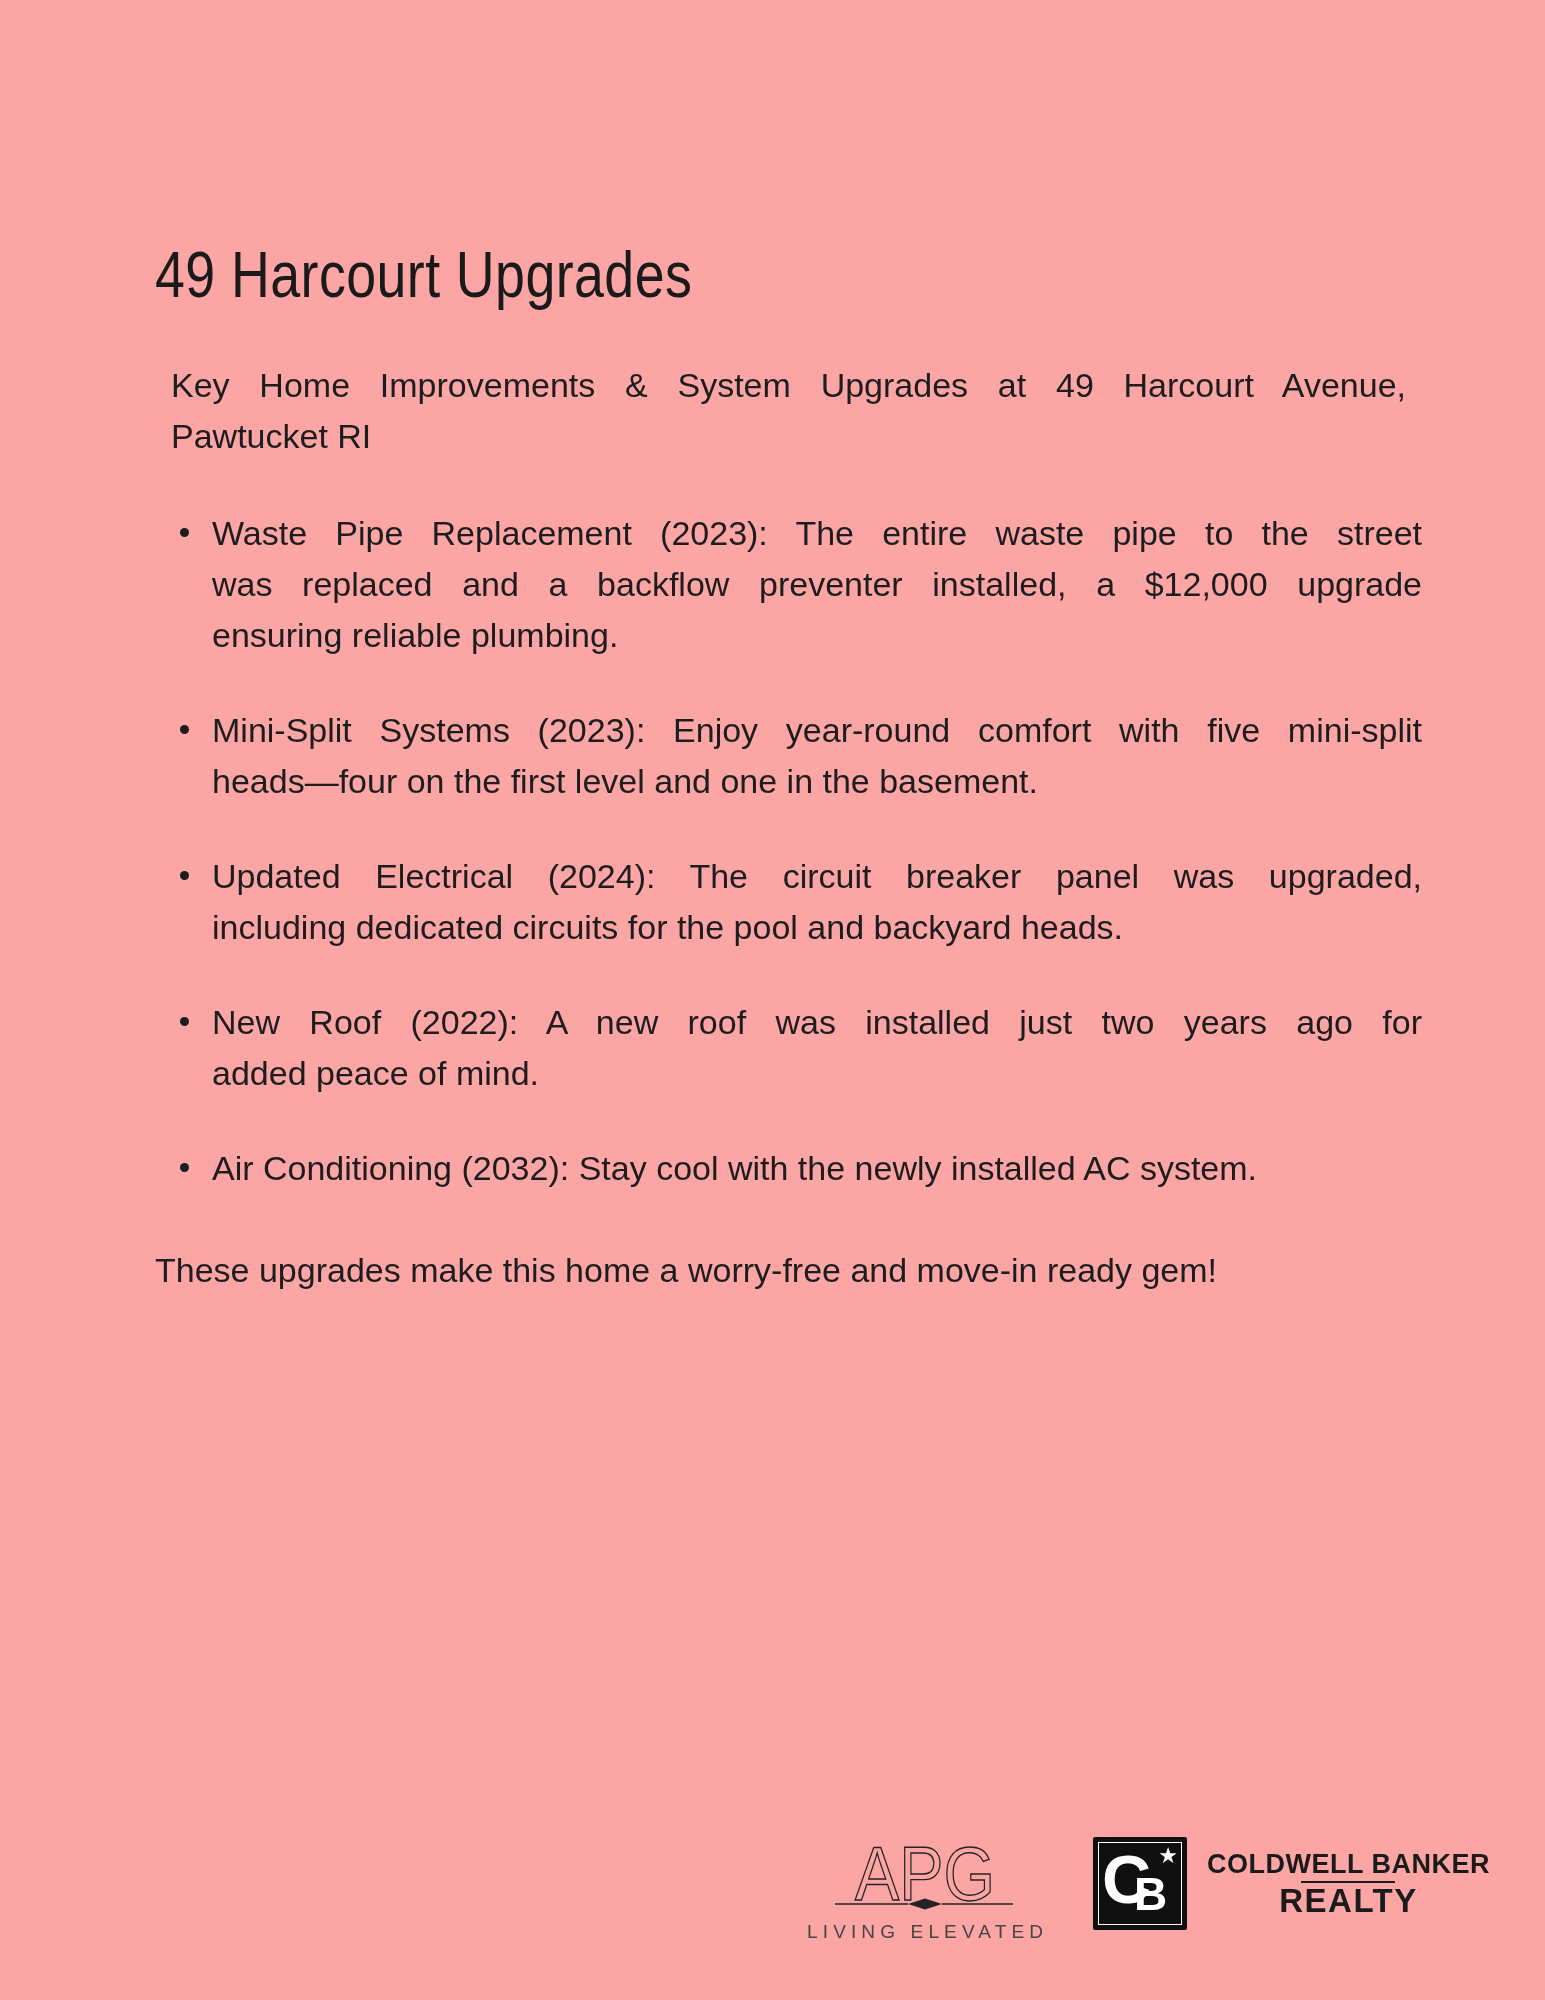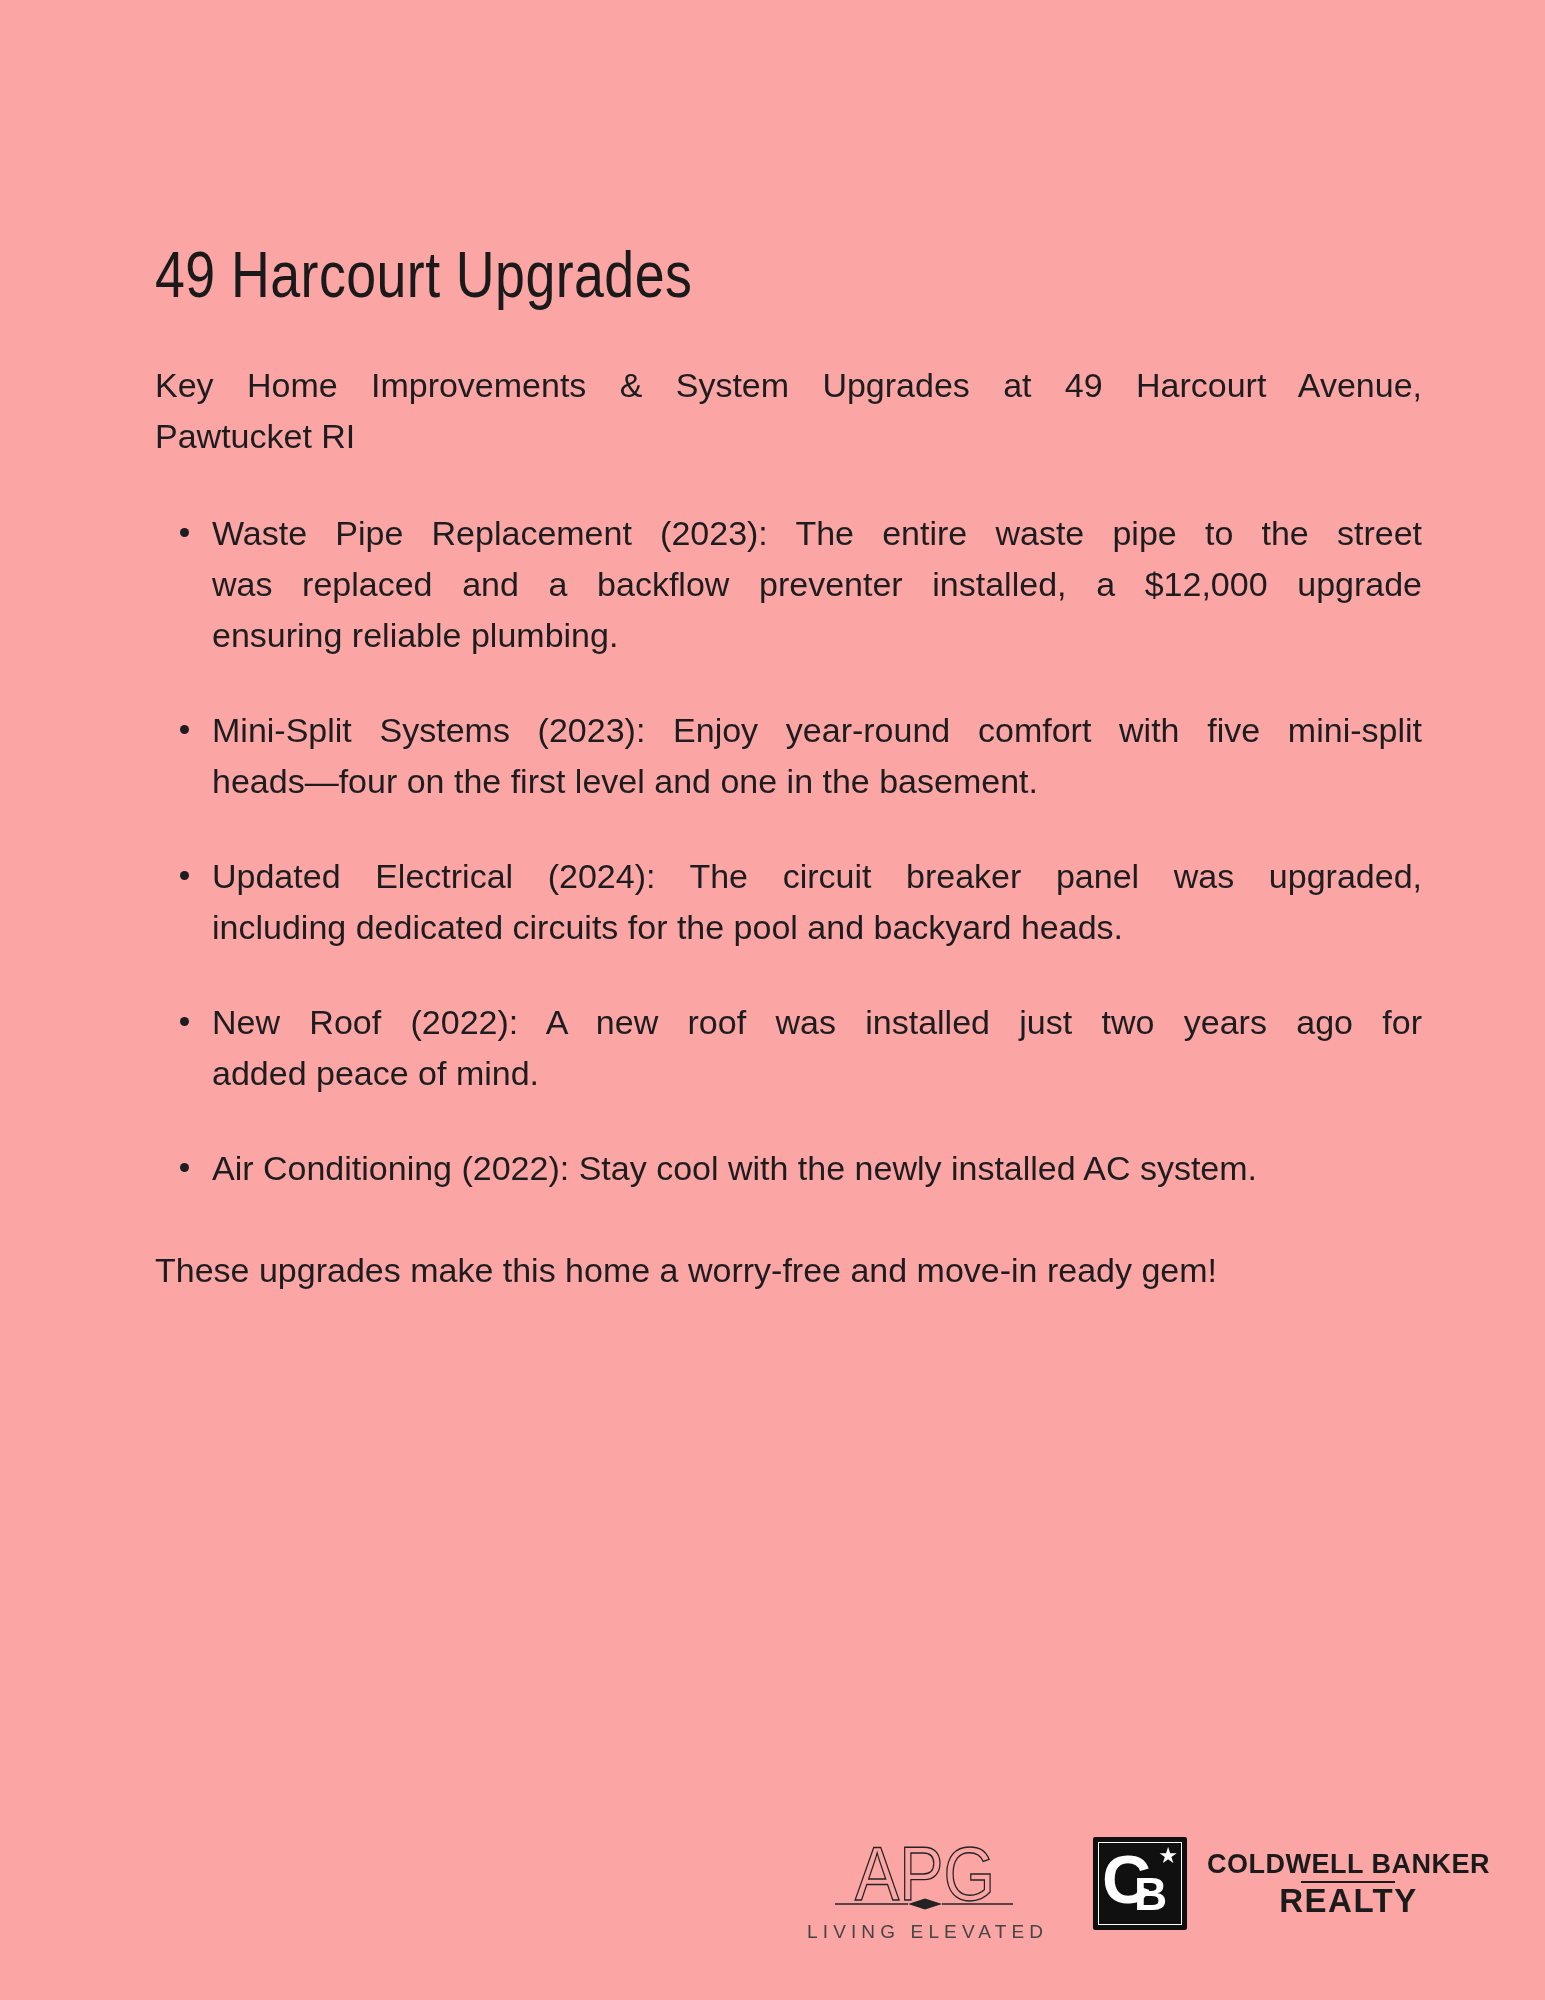--- a/index.html
+++ b/index.html
@@ -24,21 +24,21 @@
     letter-spacing:0.5px;
     white-space:nowrap;
     transform:scaleX(0.84);
     transform-origin:left top;
     color:#1a1a1a;
   }
   
   .para,.bullets{font-size:34px;line-height:51px;}
   .tline{text-align:justify;text-align-last:justify;}
   .tline-last{text-align:left;text-align-last:auto;}
-  .intro{margin:48px 0 0;}
+  .intro{margin:48px 16px 0;}
   .bullets{list-style:none;margin:46px 0 0;padding:0;}
   .bullets li{position:relative;padding-left:57px;margin:0 0 44px;}
   .bullets li:last-child{margin-bottom:0;}
   .bullets .dot{
     position:absolute;left:25px;top:20px;
     width:9px;height:9px;border-radius:50%;
     background:#1d1d1f;
   }
   .closing{margin:51px 0 8px;}
   
@@ -110,21 +110,21 @@
     <li>
       <span class="dot"></span>
       <div class="li-text">
           <div class="tline">New Roof (2022): A new roof was installed just two years ago for</div>
           <div class="tline tline-last">added peace of mind.</div>
         </div>
     </li>
     <li>
       <span class="dot"></span>
       <div class="li-text">
-          <div class="tline tline-last">Air Conditioning (2022): Stay cool with the newly installed AC system.</div>
+          <div class="tline tline-last">Air Conditioning (2032): Stay cool with the newly installed AC system.</div>
         </div>
     </li>
   </ul>
 
   <div class="para closing">
       <div class="tline tline-last">These upgrades make this home a worry-free and move-in ready gem!</div>
     </div>
 
   <svg class="apg-svg" width="270" height="120" viewBox="0 0 270 120">
     <text x="135" y="78" text-anchor="middle" font-size="76" textLength="140" lengthAdjust="spacingAndGlyphs" fill="none" stroke="#232323" stroke-width="1.4" font-family="Liberation Sans, sans-serif">APG</text>

